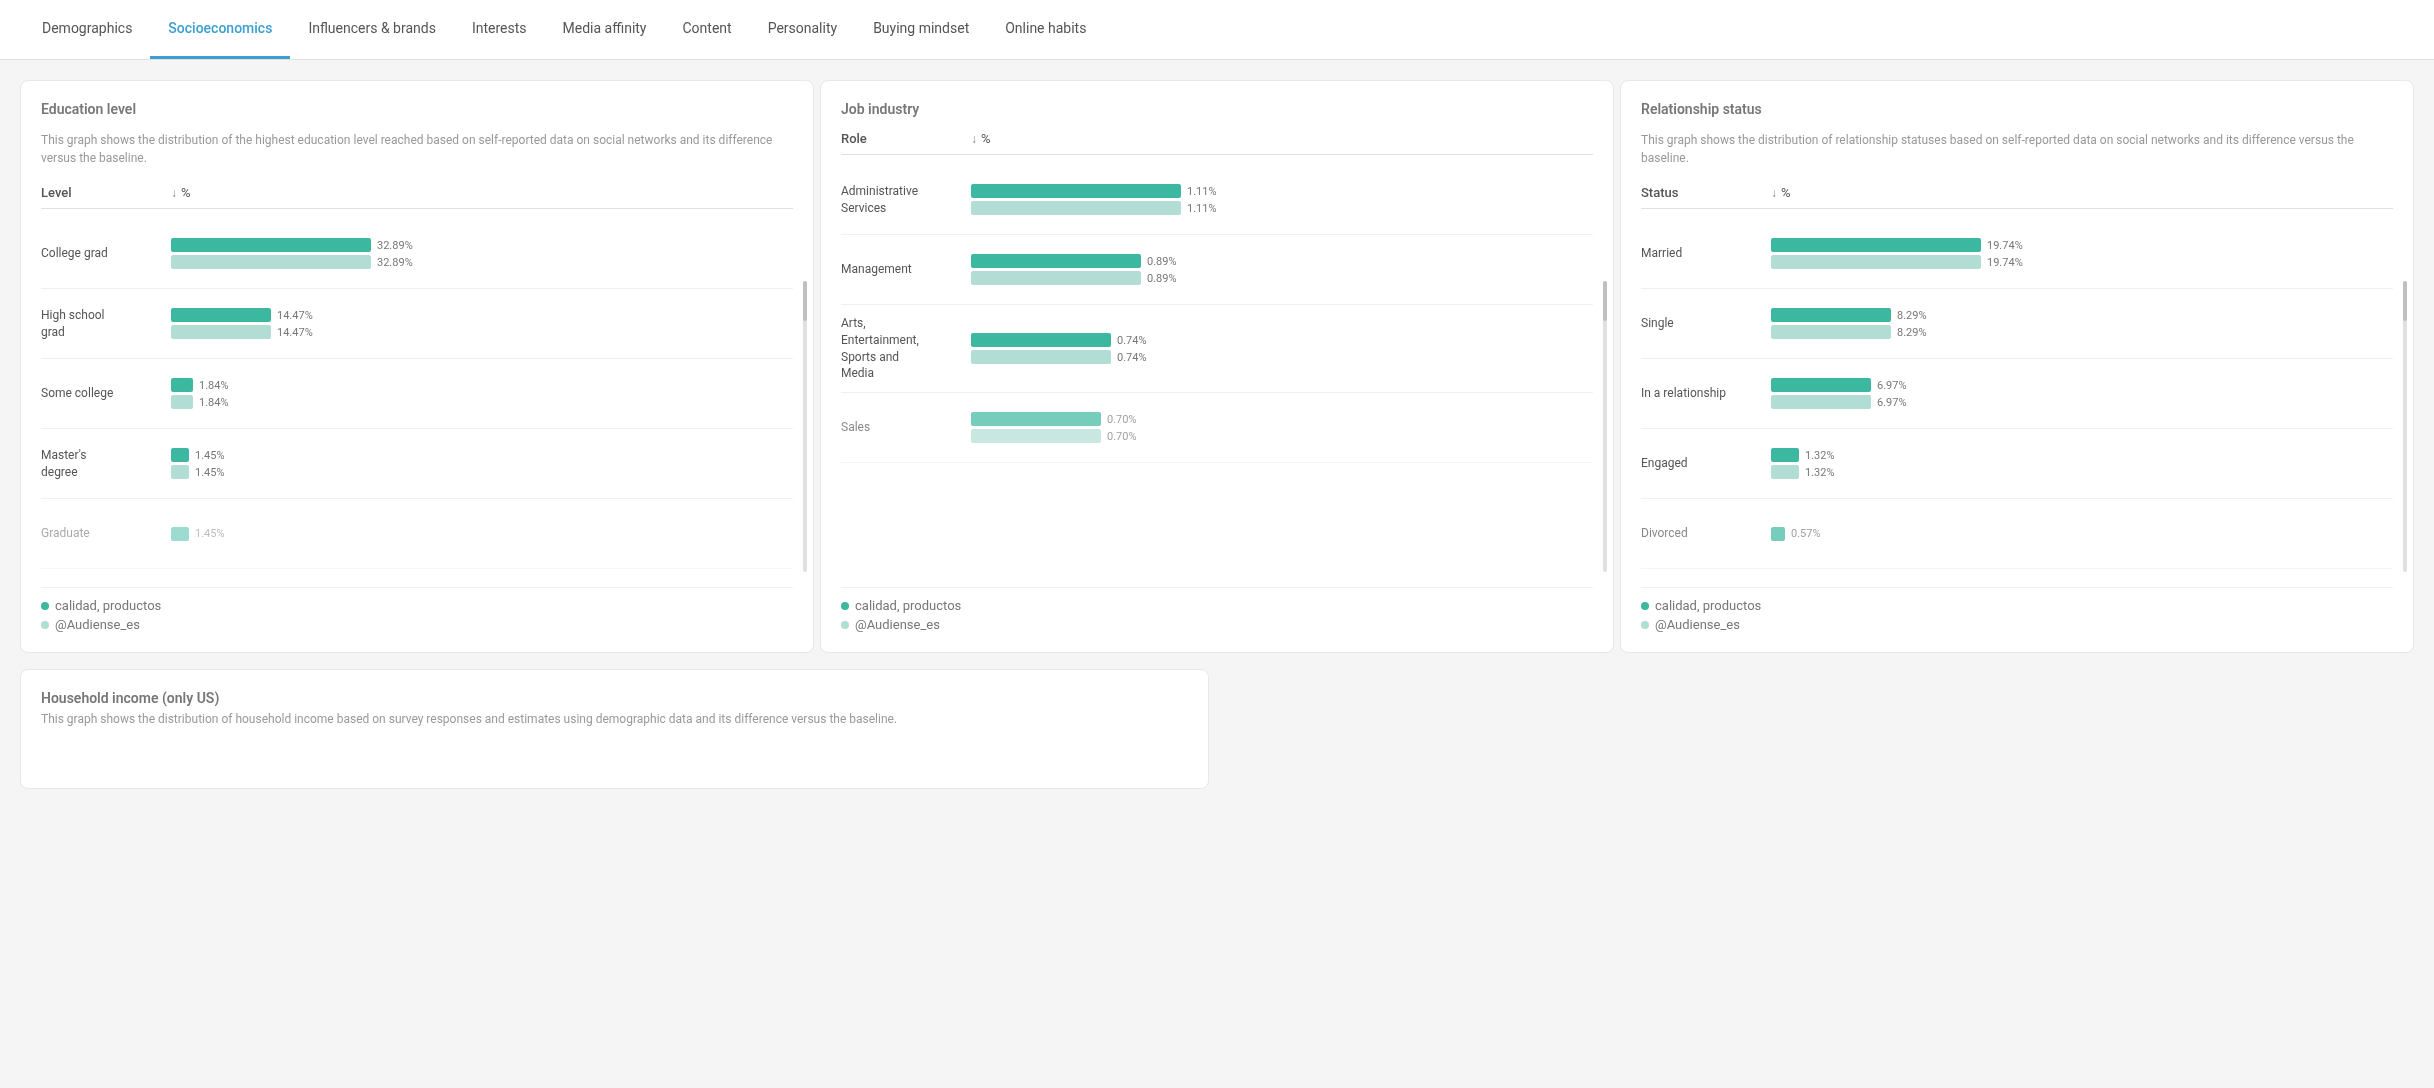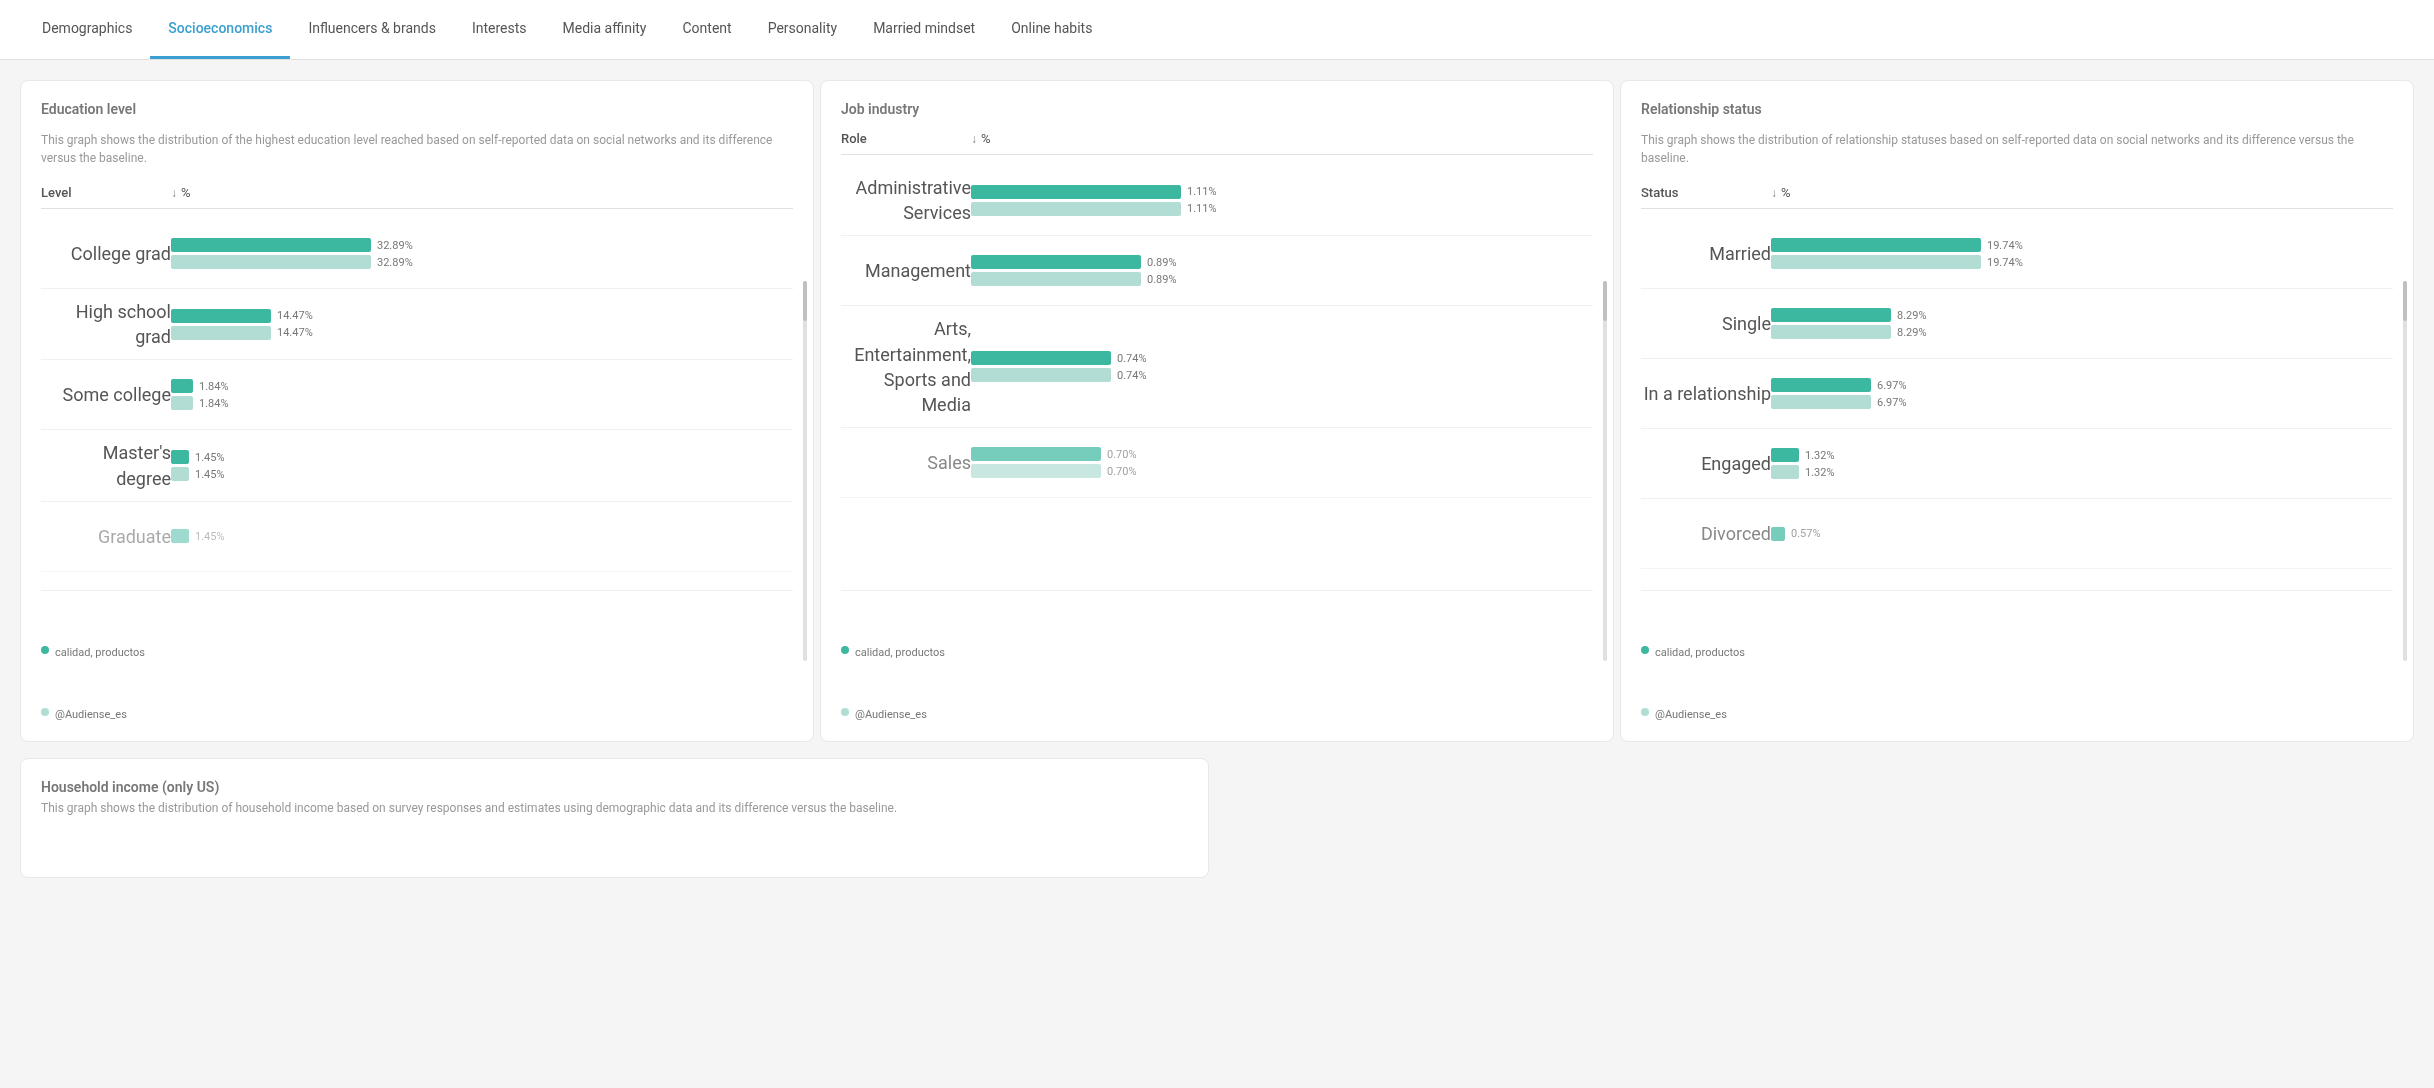--- a/index.html
+++ b/index.html
@@ -116,25 +116,24 @@
 
     .data-row {
       display: flex;
       align-items: center;
       padding: 10px 0;
       border-bottom: 1px solid #f0f0f0;
       min-height: 70px;
     }
 
     .row-label {
-      font-size: 18px;
+      font-size: 12px;
       color: #555;
       flex: 0 0 130px;
       line-height: 1.4;
-      text-align: right;
     }
 
     .bar-group {
       flex: 1;
       display: flex;
       flex-direction: column;
       gap: 3px;
     }
 
     .bar-row {
@@ -185,24 +184,24 @@
     .legend {
       display: flex;
       flex-direction: column;
       gap: 4px;
       margin-top: 8px;
       border-top: 1px solid #f0f0f0;
       padding-top: 10px;
     }
     .legend-item {
       display: flex;
+      align-items: center;
       gap: 6px;
-      font-size: 11px;
+      font-size: 13px;
       color: #777;
-      margin-top: 45px;
     }
     .legend-dot {
       width: 8px;
       height: 8px;
       border-radius: 50%;
       flex-shrink: 0;
     }
     .legend-dot-primary { background: #3db8a0; }
     .legend-dot-secondary { background: #b2ddd5; }
 
@@ -240,21 +239,21 @@
   <div class="nav-item">
     <span>Media affinity</span>
   </div>
   <div class="nav-item">
     <span>Content</span>
   </div>
   <div class="nav-item">
     <span>Personality</span>
   </div>
   <div class="nav-item">
-    <span>Married mindset</span>
+    <span>Buying mindset</span>
   </div>
   <div class="nav-item">
     <span>Online habits</span>
   </div>
 </nav>
 
 <div class="main-content">
 
   <div class="cards-row">
 

